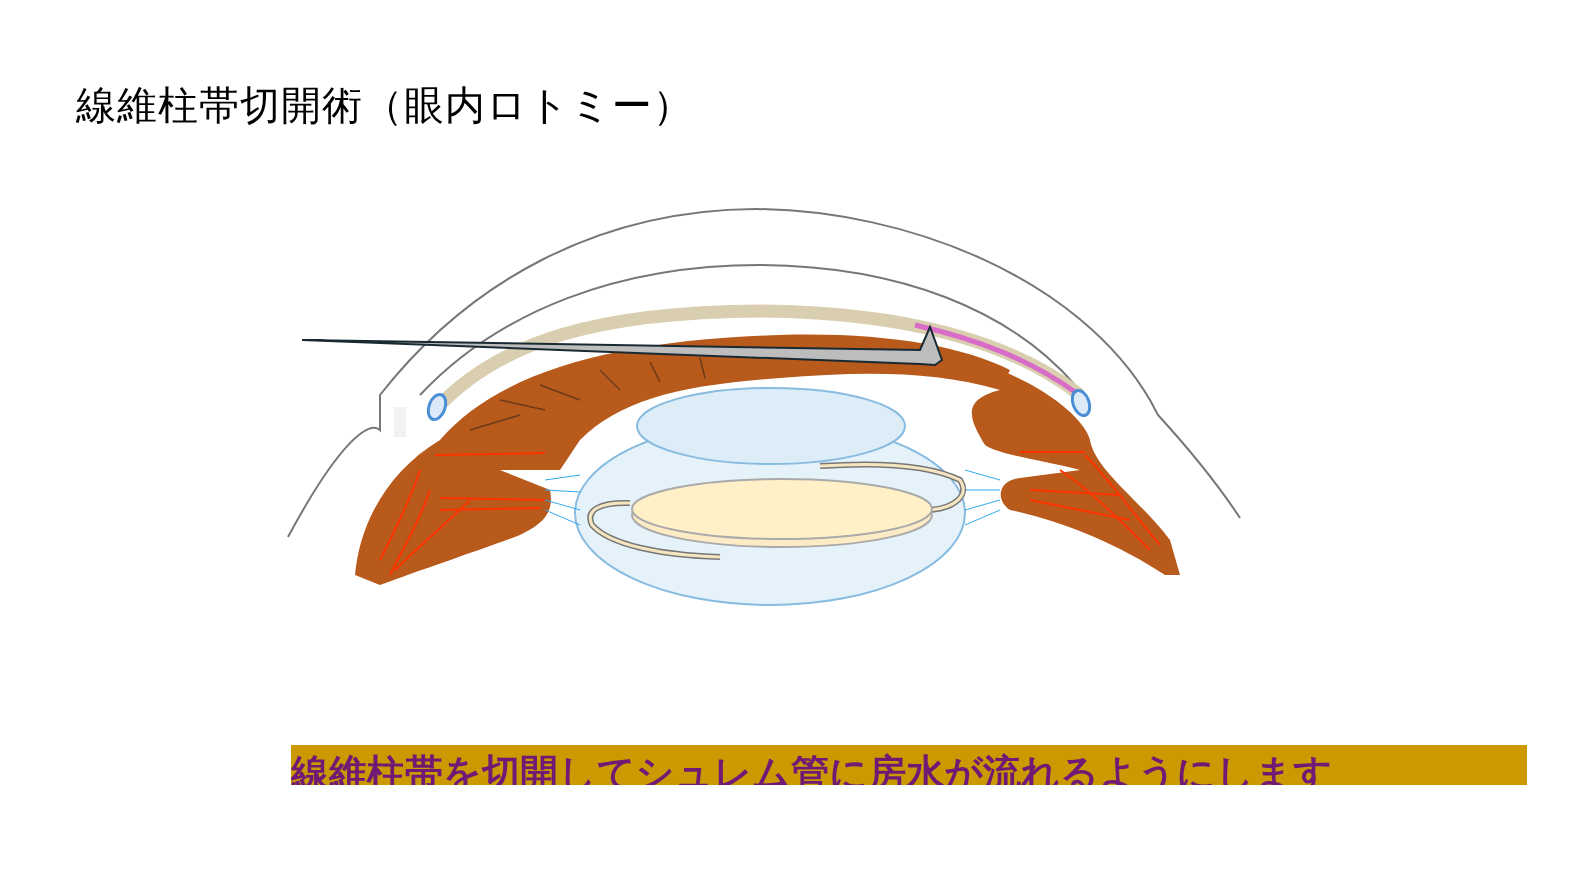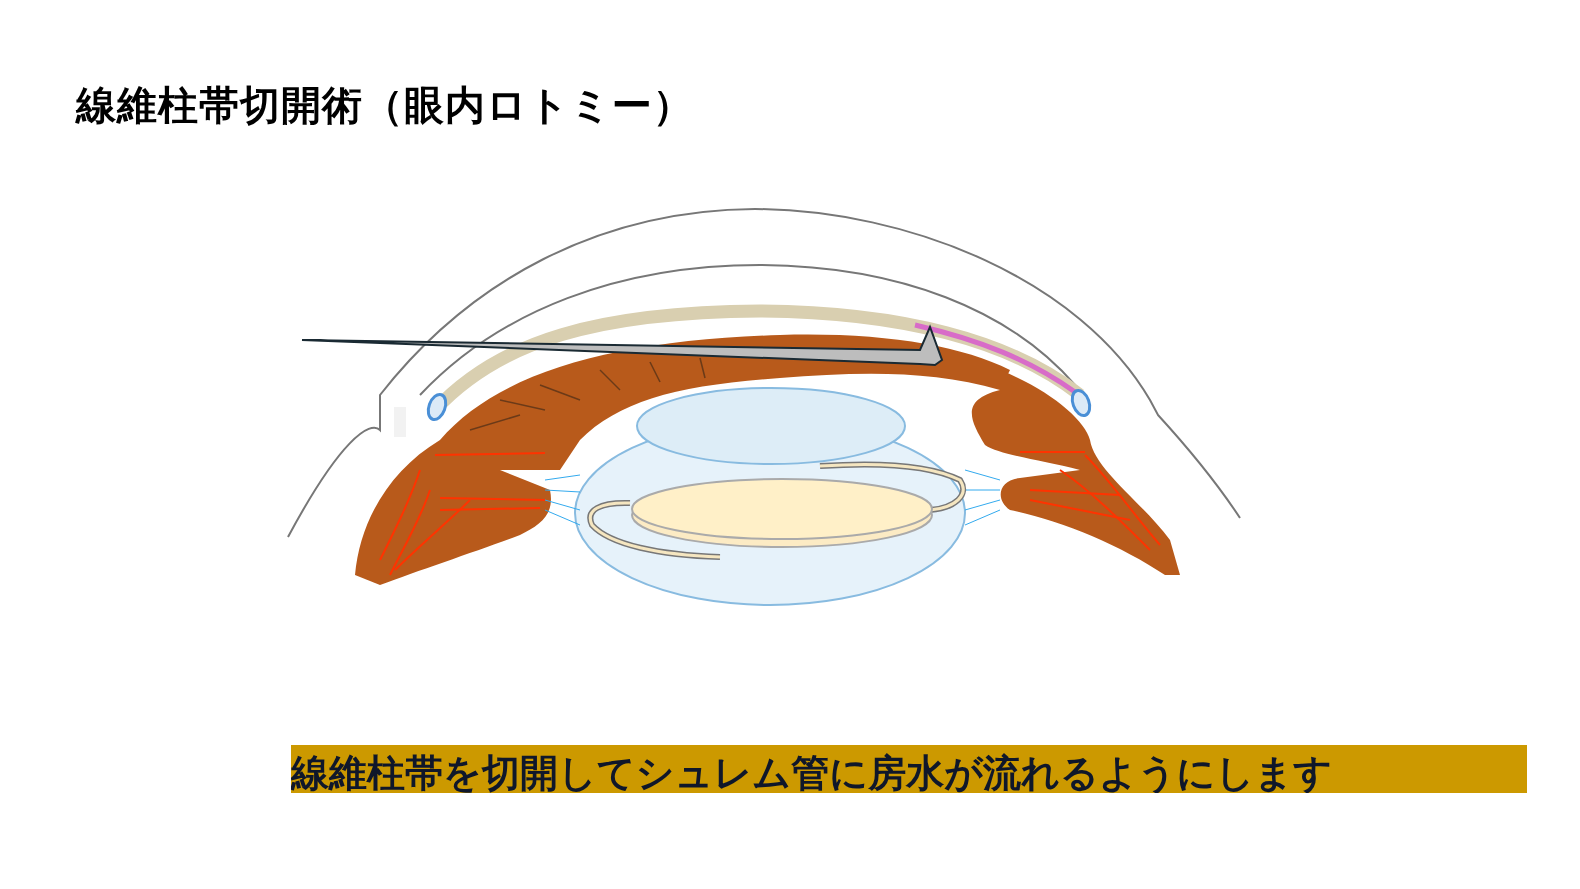--- a/index.html
+++ b/index.html
@@ -1,21 +1,21 @@
 <!DOCTYPE html>
 <html><head>
 <meta charset="utf-8">
 <style>
   html, body { margin:0; padding:0; background:#ffffff; }
   body { width:1580px; height:889px; position:relative; overflow:hidden;
          font-family:"DejaVu Sans", "Liberation Sans", sans-serif; }
-  .title { position:absolute; left:76px; top:80px; font-size:40px; font-weight:bold;
+  .title { position:absolute; left:76px; top:80px; font-size:40px; font-weight:normal;
            color:#000; letter-spacing:1px; line-height:50px; white-space:nowrap; }
-  .caption { position:absolute; left:291px; top:745px; width:1236px; height:48px;
-             font-size:38px; font-weight:bold; color:#0f172a; line-height:56px;
+  .caption { position:absolute; left:291px; top:745px; width:1236px; height:40px;
+             font-size:38px; font-weight:bold; color:#701a75; line-height:56px;
              white-space:nowrap; overflow:hidden; letter-spacing:0px; }
   svg.diagram { position:absolute; left:0; top:0; }
 </style>
 </head>
 <body>
 
 <div class="title">線維柱帯切開術（眼内ロトミー）</div>
 
 <svg class="diagram" width="1580" height="889" viewBox="0 0 1580 889">
 

